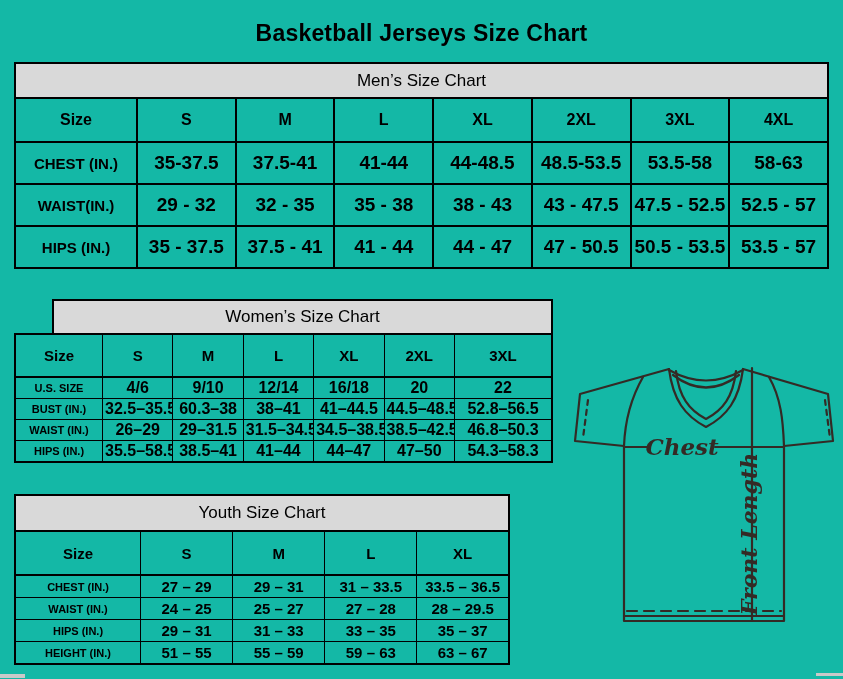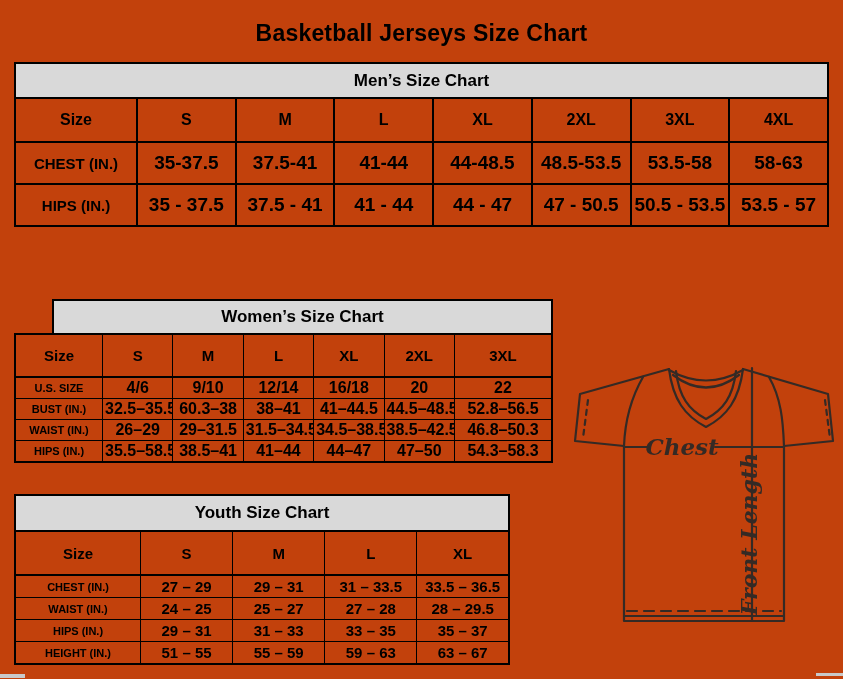--- a/index.html
+++ b/index.html
@@ -1,28 +1,28 @@
 <!DOCTYPE html>
 <html><head>
 <meta charset="utf-8">
 <style>
   html,body{margin:0;padding:0;background:#ffffff;}
   .page{
     position:relative;width:843px;height:679px;overflow:hidden;
-    background:#c2410c;font-family:"Liberation Sans",sans-serif;color:#000;
+    background:#14b8a6;font-family:"Liberation Sans",sans-serif;color:#000;
   }
   .page-title{
     position:absolute;top:5px;left:0;width:100%;text-align:center;
     font-size:23px;font-weight:bold;letter-spacing:0.2px;
   }
   .chart{position:absolute;}
   .chart-title{
     background:#d9d9d9;border:2px solid #000;
     display:flex;align-items:center;justify-content:center;
-    font-size:17px;font-weight:bold;
+    font-size:17px;font-weight:normal;
   }
   .chart table{
     width:100%;border-collapse:collapse;table-layout:fixed;margin-top:-2px;
   }
   .chart th,.chart td{
     border:1px solid #000;text-align:center;vertical-align:middle;
     font-weight:bold;padding:0 2px;overflow:hidden;white-space:nowrap;
   }
   
   .men-chart{left:14px;top:62px;width:815px;}
@@ -87,20 +87,30 @@
             <th>CHEST (IN.)</th>
             <td>35-37.5</td>
             <td>37.5-41</td>
             <td>41-44</td>
             <td>44-48.5</td>
             <td>48.5-53.5</td>
             <td>53.5-58</td>
             <td>58-63</td>
           </tr>
           <tr>
+            <th>WAIST(IN.)</th>
+            <td>29 - 32</td>
+            <td>32 - 35</td>
+            <td>35 - 38</td>
+            <td>38 - 43</td>
+            <td>43 - 47.5</td>
+            <td>47.5 - 52.5</td>
+            <td>52.5 - 57</td>
+          </tr>
+          <tr>
             <th>HIPS (IN.)</th>
             <td>35 - 37.5</td>
             <td>37.5 - 41</td>
             <td>41 - 44</td>
             <td>44 - 47</td>
             <td>47 - 50.5</td>
             <td>50.5 - 53.5</td>
             <td>53.5 - 57</td>
           </tr>
         </tbody>

